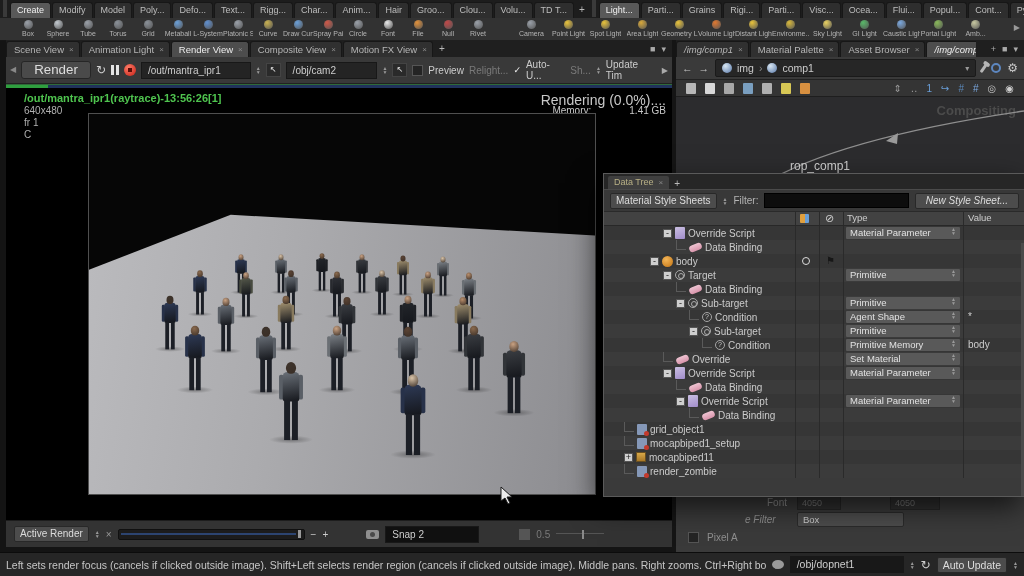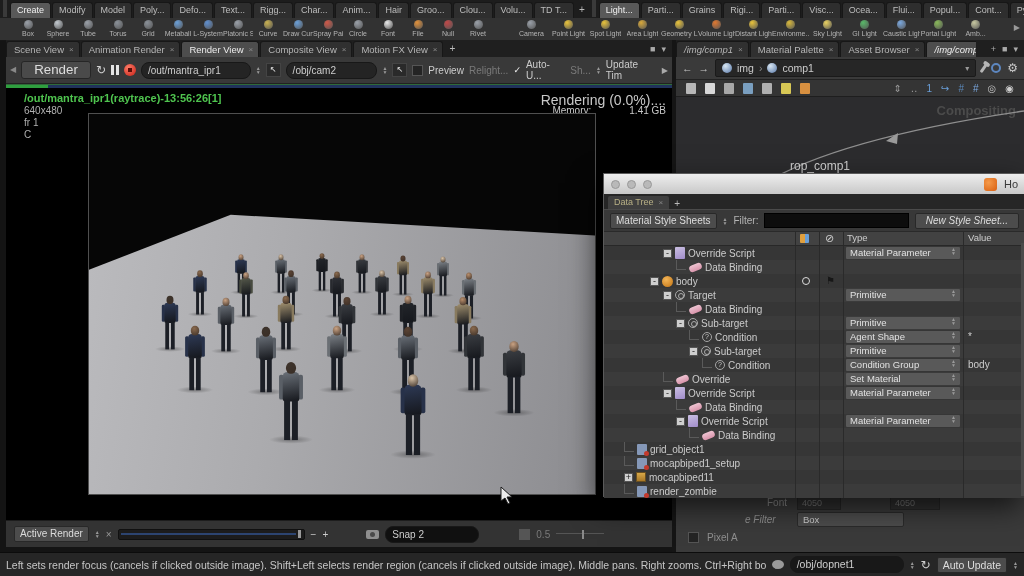--- a/index.html
+++ b/index.html
@@ -25,21 +25,21 @@
   .ptab.italic{font-style:italic;}
   .pane-menu{margin-left:auto;display:flex;gap:6px;align-items:center;padding:0 6px 3px 0;color:#aaa;font-size:9px;}
   
   .rtoolbar{position:absolute;left:6px;top:57px;width:666px;height:27px;background:#393939;border-bottom:1px solid #222;
             display:flex;align-items:center;gap:5px;padding:0 4px;font-size:10px;box-sizing:border-box;}
   .btn{background:#4a4a4a;border:1px solid #262626;border-radius:3px;color:#ddd;padding:2px 12px;line-height:12px;}
   .icbtn{color:#cfcfcf;font-size:12px;line-height:12px;}
   .pausebars{display:flex;gap:2px;}.pausebars i{display:block;width:3px;height:10px;background:#e6e6e6;}
   .stopdot{width:12px;height:12px;border-radius:50%;background:radial-gradient(circle at 35% 30%,#ff7a66,#c62016);position:relative;}
   .stopdot::after{content:"";position:absolute;left:4px;top:4px;width:4px;height:4px;background:#5a0d08;}
-  .field{background:#242424;border:1px solid #181818;color:#cdcdcd;padding:2px 6px;border-radius:8px;line-height:11px;white-space:nowrap;}
+  .field{background:#242424;border:1px solid #181818;color:#cdcdcd;padding:2px 6px;border-radius:0;line-height:11px;white-space:nowrap;}
   .spin{display:flex;flex-direction:column;font-size:5px;line-height:4px;color:#9a9a9a;}
   .chooser{width:13px;height:12px;background:#2a2a2a;border:1px solid #444;color:#e8e8e8;font-size:8px;line-height:11px;text-align:center;}
   .chk{width:9px;height:9px;background:#242424;border:1px solid #555;}
   .chk.on{color:#f0f0f0;font-size:9px;line-height:8px;text-align:center;background:transparent;border:none;width:auto;}
   .dim{color:#7a7a7a;}
   
   .progress{position:absolute;left:6px;top:84px;width:666px;height:4px;background:#20335c;border-top:1px solid #2f6a3a;}
   .progress .seg{position:absolute;left:0;top:0;width:42px;height:4px;background:#2f9e3f;}
   .render-view{position:absolute;left:6px;top:88px;width:666px;height:432px;background:#000;}
   .ri-title{position:absolute;left:18px;top:4px;color:#4fc44f;font-size:11px;font-weight:bold;}
@@ -302,21 +302,21 @@
     <div class="shelf-btn" style="line-height:20px;font-size:8px;color:#999;">▶</div>
   </div>
 
   <div class="ptabs" style="left:6px;top:40px;width:666px;">
     <div id="left-pane-tabs" style="display:flex;align-items:center;">
         <div class="ptab">
           <span>Scene View</span>
           <span class="x">×</span>
         </div>
         <div class="ptab">
-          <span>Animation Render</span>
+          <span>Animation Light</span>
           <span class="x">×</span>
         </div>
         <div class="ptab active">
           <span>Render View</span>
           <span class="x">×</span>
         </div>
         <div class="ptab">
           <span>Composite View</span>
           <span class="x">×</span>
         </div>
@@ -703,27 +703,20 @@
       <span class="pfield" style="left:121px;top:2px;width:34px;">4050</span>
       <span class="pfield" style="left:214px;top:2px;width:40px;">4050</span>
       <span style="position:absolute;left:69px;top:20px;font-style:italic;">e Filter</span>
       <span class="pdrop" style="left:121px;top:18px;width:95px;">Box</span>
       <span class="chk" style="position:absolute;left:12px;top:38px;"></span>
       <span style="position:absolute;left:31px;top:38px;">Pixel A</span>
     </div>
   </div>
 
   <div class="ssw">
-    <div class="ssw-title">
-      <span class="tl-circle"></span>
-      <span class="tl-circle"></span>
-      <span class="tl-circle"></span>
-      <span class="hou-ic"></span>
-      <span class="wtitle">Ho</span>
-    </div>
     <div class="ssw-tabs">
       <span class="ssw-tab">
         <span>Data Tree</span>
         <span style="color:#888;font-size:8px;">×</span>
       </span>
       <span style="color:#bbb;font-size:10px;padding:0 4px;">+</span>
     </div>
     <div class="ssw-controls">
       <span class="ddown">
         <span>Material Style Sheets</span>
@@ -846,21 +839,21 @@
             </span>
           </span>
         </div>
         <div class="trow">
           <div class="tname" style="left: 98px;">
             <span class="conn"></span>
             <span class="ti ti-condition">?</span>
             <span>Condition</span>
           </div>
           <span class="tcell">
-            <span>Condition Group</span>
+            <span>Primitive Memory</span>
             <span class="spin">
               <span>▲</span>
               <span>▼</span>
             </span>
           </span>
           <span class="vcell">body</span>
         </div>
         <div class="trow">
           <div class="tname" style="left: 59px;">
             <span class="conn"></span>

